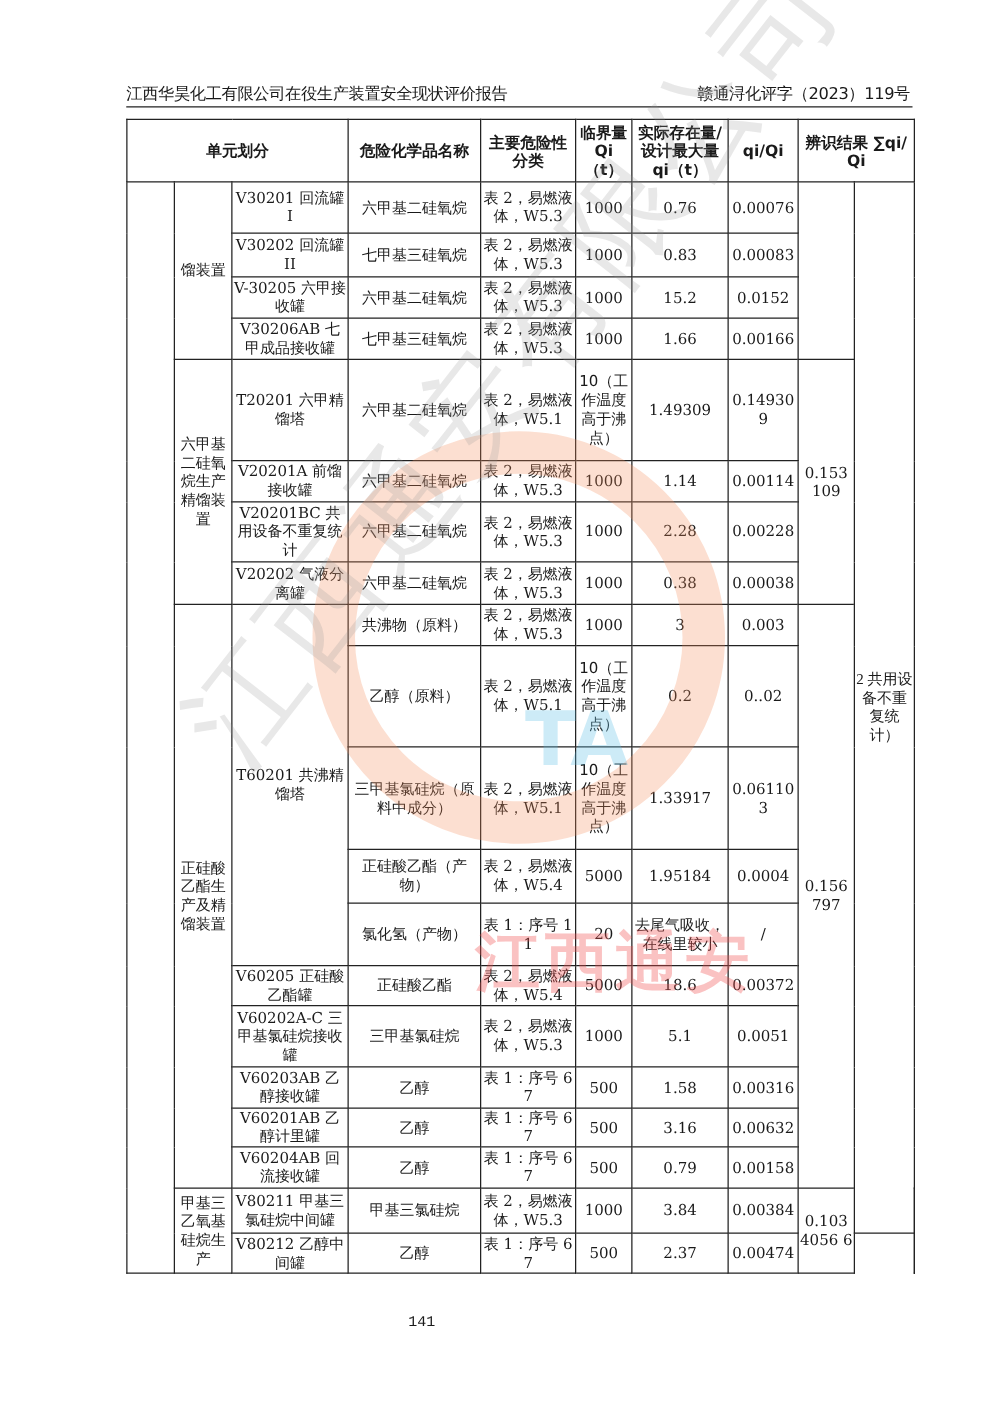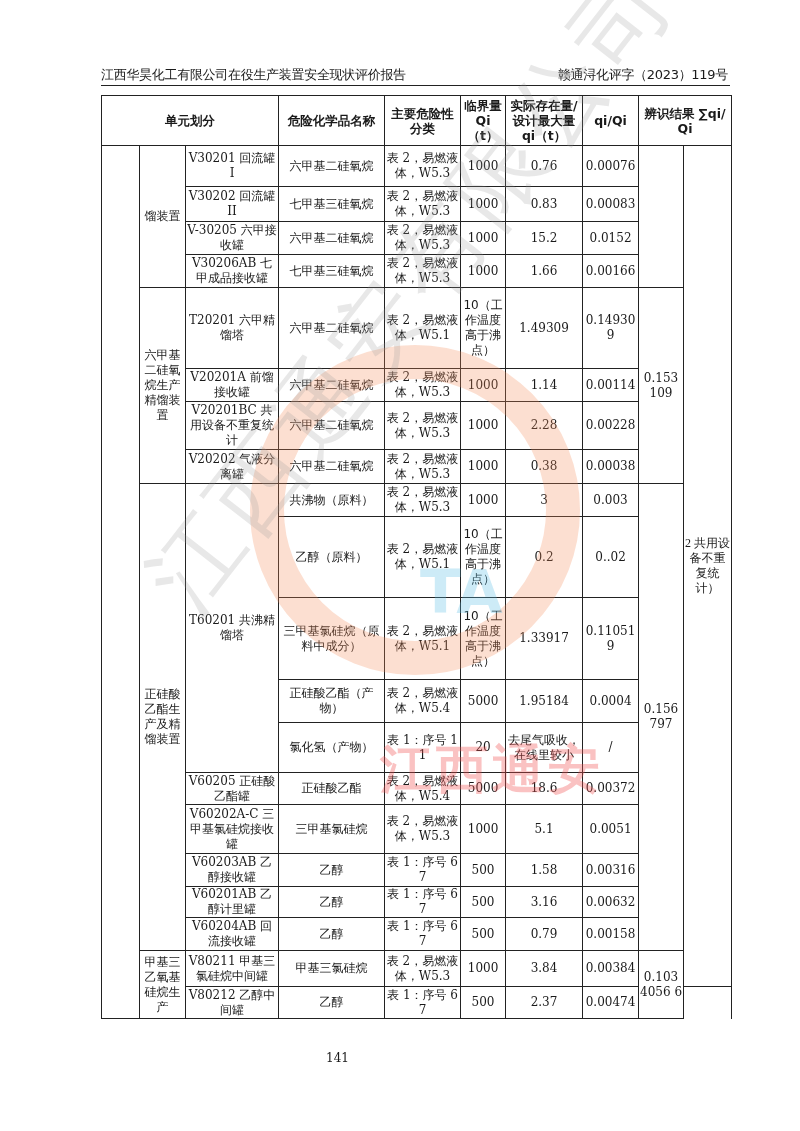--- a/index.html
+++ b/index.html
@@ -10,21 +10,21 @@
   .hdr-left {
     position:absolute; left:101px; top:66px; font-size:13px;
     font-family: "DejaVu Sans", "Liberation Sans", sans-serif; letter-spacing:-0.3px;
   }
   .hdr-right {
     position:absolute; right:72px; top:66px; font-size:13px;
     font-family: "DejaVu Sans", "Liberation Sans", sans-serif; letter-spacing:-0.3px;
   }
   .hdr-rule { position:absolute; left:101px; top:85px; width:629px; height:1px; background:#222; }
   .page-no {
-    position:absolute; left:0; width:675px; top:1051px; text-align:center; font-size:12px;
+    position:absolute; left:0; width:675px; top:1051px; text-align:center; font-size:12px;font-family:Liberation Mono, monospace;
   }
   table.t {
     position:absolute; left:101px; top:95px; border-collapse:collapse; table-layout:fixed;
     width:630px; font-size:12px;
   }
   table.t td, table.t th {
     border:1px solid #222; text-align:center; vertical-align:middle; padding:0 1px;
     line-height:15px; overflow:hidden; word-break:break-all;
   }
   table.t th { font-weight:bold; font-size:12.5px; font-family:"DejaVu Sans","Liberation Sans",sans-serif; }
@@ -168,21 +168,21 @@
     <td>表 2，易燃液体，W5.1</td>
     <td class="cn">10（工作温度高于沸点）</td>
     <td>0.2</td>
     <td>0..02</td>
   </tr>
   <tr style="height:82px">
     <td class="cn">三甲基氯硅烷（原料中成分）</td>
     <td>表 2，易燃液体，W5.1</td>
     <td class="cn">10（工作温度高于沸点）</td>
     <td>1.33917</td>
-    <td>0.110519</td>
+    <td>0.061103</td>
   </tr>
   <tr style="height:43px">
     <td class="cn">正硅酸乙酯（产物）</td>
     <td>表 2，易燃液体，W5.4</td>
     <td>5000</td>
     <td>1.95184</td>
     <td>0.0004</td>
   </tr>
   <tr style="height:50px">
     <td class="cn">氯化氢（产物）</td>

